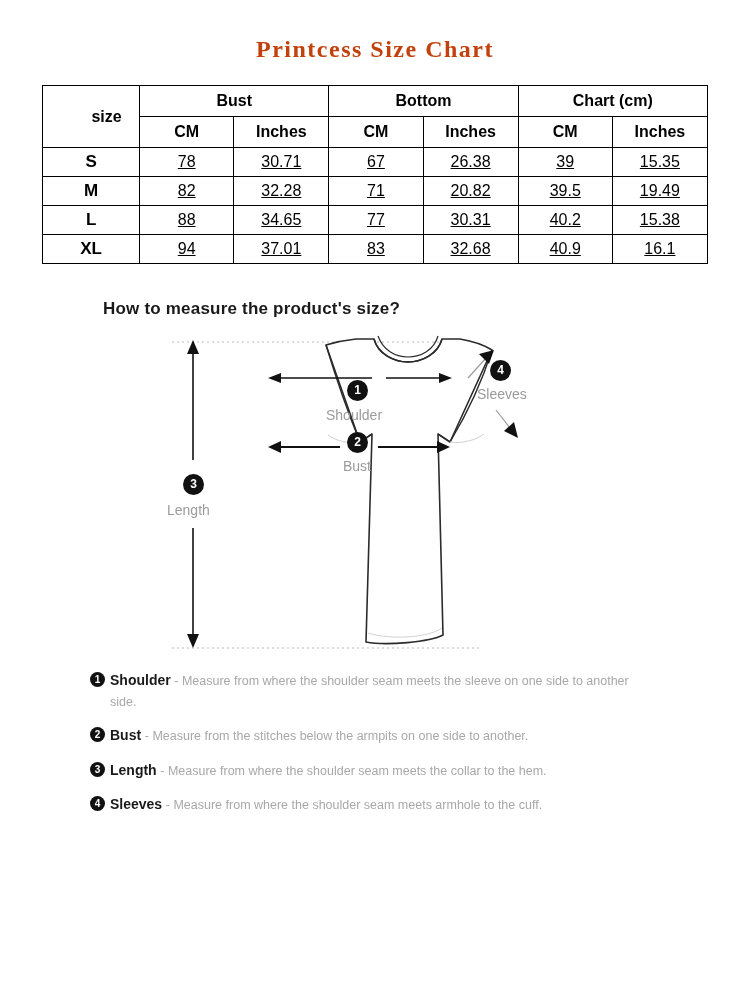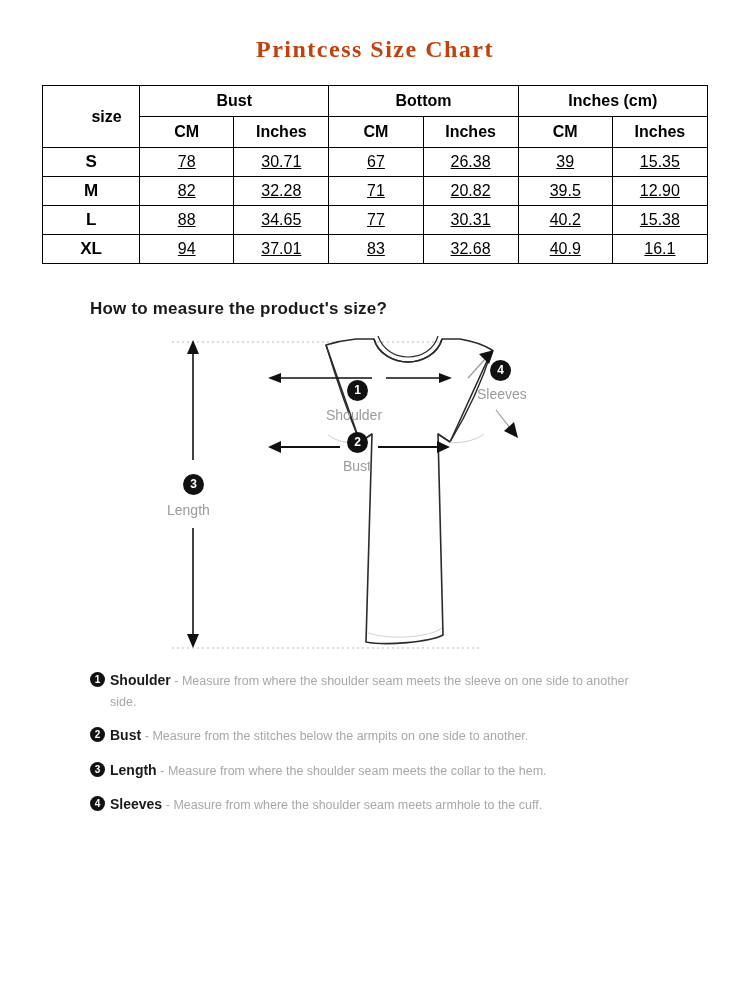--- a/index.html
+++ b/index.html
@@ -71,21 +71,21 @@
     height: 26px;
     text-decoration: underline;
   }
   col.c-size { width: 97px; }
   col.c-num  { width: 94px; }
   col.c-in   { width: 95px; }
 
   
   .howto-title {
     position: absolute;
-    left: 90px;
+    left: 103px;
     top: 299px;
     font-size: 17px;
     font-weight: 700;
     color: #1a1a1a;
     letter-spacing: .2px;
   }
 
   
   .diagram {
     position: absolute;
@@ -181,21 +181,21 @@
       <col class="c-num">
         <col class="c-in">
         <col class="c-num">
         <col class="c-in">
     </colgroup>
     <thead>
       <tr>
         <th class="size-head" rowspan="2">size</th>
         <th colspan="2">Bust</th>
         <th colspan="2">Bottom</th>
-        <th colspan="2">Inches (cm)</th>
+        <th colspan="2">Chart (cm)</th>
       </tr>
       <tr>
         <th>CM</th>
         <th>Inches</th>
         <th>CM</th>
         <th>Inches</th>
         <th>CM</th>
         <th>Inches</th>
       </tr>
     </thead>
@@ -209,21 +209,21 @@
         <td class="val-cell">39</td>
         <td class="val-cell">15.35</td>
       </tr>
       <tr>
         <td class="size-cell">M</td>
         <td class="val-cell">82</td>
         <td class="val-cell">32.28</td>
         <td class="val-cell">71</td>
         <td class="val-cell">20.82</td>
         <td class="val-cell">39.5</td>
-        <td class="val-cell">12.90</td>
+        <td class="val-cell">19.49</td>
       </tr>
       <tr>
         <td class="size-cell">L</td>
         <td class="val-cell">88</td>
         <td class="val-cell">34.65</td>
         <td class="val-cell">77</td>
         <td class="val-cell">30.31</td>
         <td class="val-cell">40.2</td>
         <td class="val-cell">15.38</td>
       </tr>

